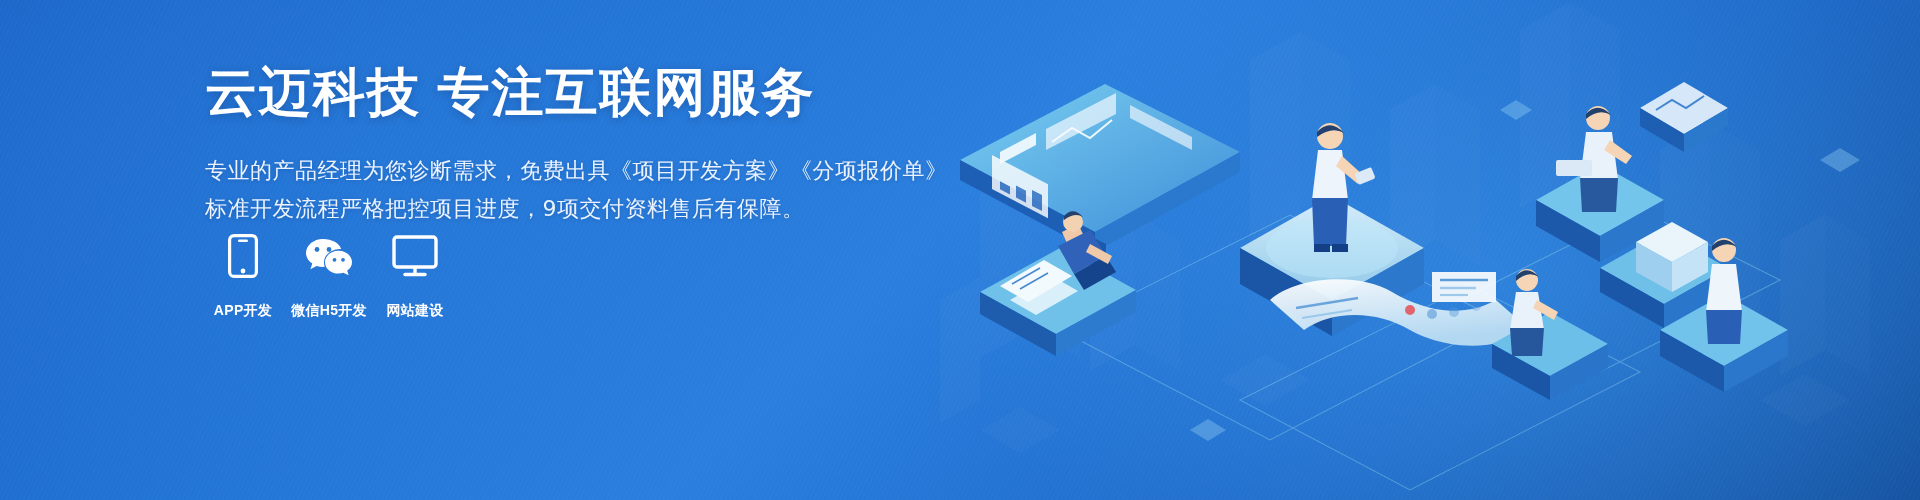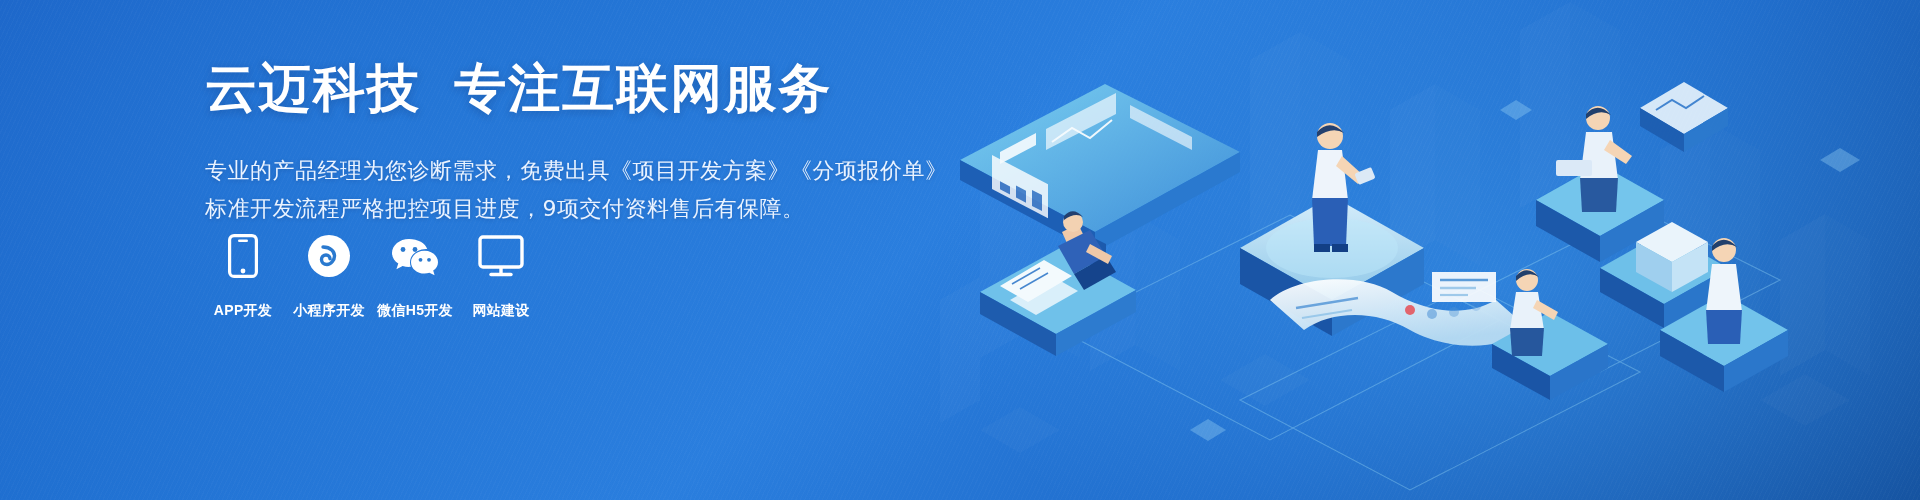--- a/index.html
+++ b/index.html
@@ -26,21 +26,21 @@
     pointer-events:none;
   }
 
   
   .content {
     position:absolute;
     left:205px; top:62px;
     z-index:6;
   }
   .title {
-    font-family:Liberation Mono, monospace;
+    font-family:Liberation Sans, sans-serif;
     font-weight:bold;
     font-size:52px;
     letter-spacing:2px;
     color:#ffffff;
     line-height:1.18;
     white-space:nowrap;
     text-shadow:0 2px 8px rgba(0,20,60,0.22);
   }
   .sub {
     margin-top:30px;
@@ -320,31 +320,20 @@
       <div class="svc-icon">
         <svg width="30" height="44" viewBox="0 0 30 44" xmlns="http://www.w3.org/2000/svg">
           <rect x="1.6" y="1.6" width="26.8" height="40.8" rx="4.5" fill="none" stroke="#ffffff" stroke-width="3.2"></rect>
           <rect x="10" y="5.5" width="10" height="2.6" rx="1.3" fill="#ffffff"></rect>
           <circle cx="15" cy="37" r="2.4" fill="#ffffff"></circle>
         </svg>
       </div>
       <div class="svc-label">APP开发</div>
     </div>
 
-    <div class="svc" style="width:86px;">
-      <div class="svc-icon">
-        <svg width="44" height="44" viewBox="0 0 44 44" xmlns="http://www.w3.org/2000/svg">
-          <circle cx="22" cy="22" r="21" fill="#ffffff"></circle>
-          <path d="M16 13 C24 13 27.5 18 27.5 22 C27.5 26 24 30.5 20 30.5
-                   C16.5 30.5 14.5 28 14.5 25.5 C14.5 23 16.5 21 19 21
-                   C21.5 21 23 22.8 23 24.8" fill="none" stroke="#2a79cf" stroke-width="3.4" stroke-linecap="round"></path>
-        </svg>
-      </div>
-      <div class="svc-label">小程序开发</div>
-    </div>
 
     <div class="svc" style="width:86px;">
       <div class="svc-icon">
         <svg width="48" height="42" viewBox="0 0 48 42" xmlns="http://www.w3.org/2000/svg">
           <path d="M18 4 C8.6 4 1 10.3 1 18 C1 22.3 3.5 26.1 7.3 28.6 L5.4 34.2 L11.6 31
                    C13.6 31.6 15.8 31.9 18 31.9 C18.6 31.9 19.2 31.9 19.8 31.8
                    C19.3 30.4 19 28.9 19 27.4 C19 19.9 26.2 13.9 35 13.9
                    C35.4 13.9 35.8 13.9 36.2 14 C34.5 8.2 26.9 4 18 4 Z" fill="#ffffff"></path>
           <circle cx="12" cy="14.5" r="2.4" fill="#2a79cf"></circle>
           <circle cx="24" cy="14.5" r="2.4" fill="#2a79cf"></circle>

